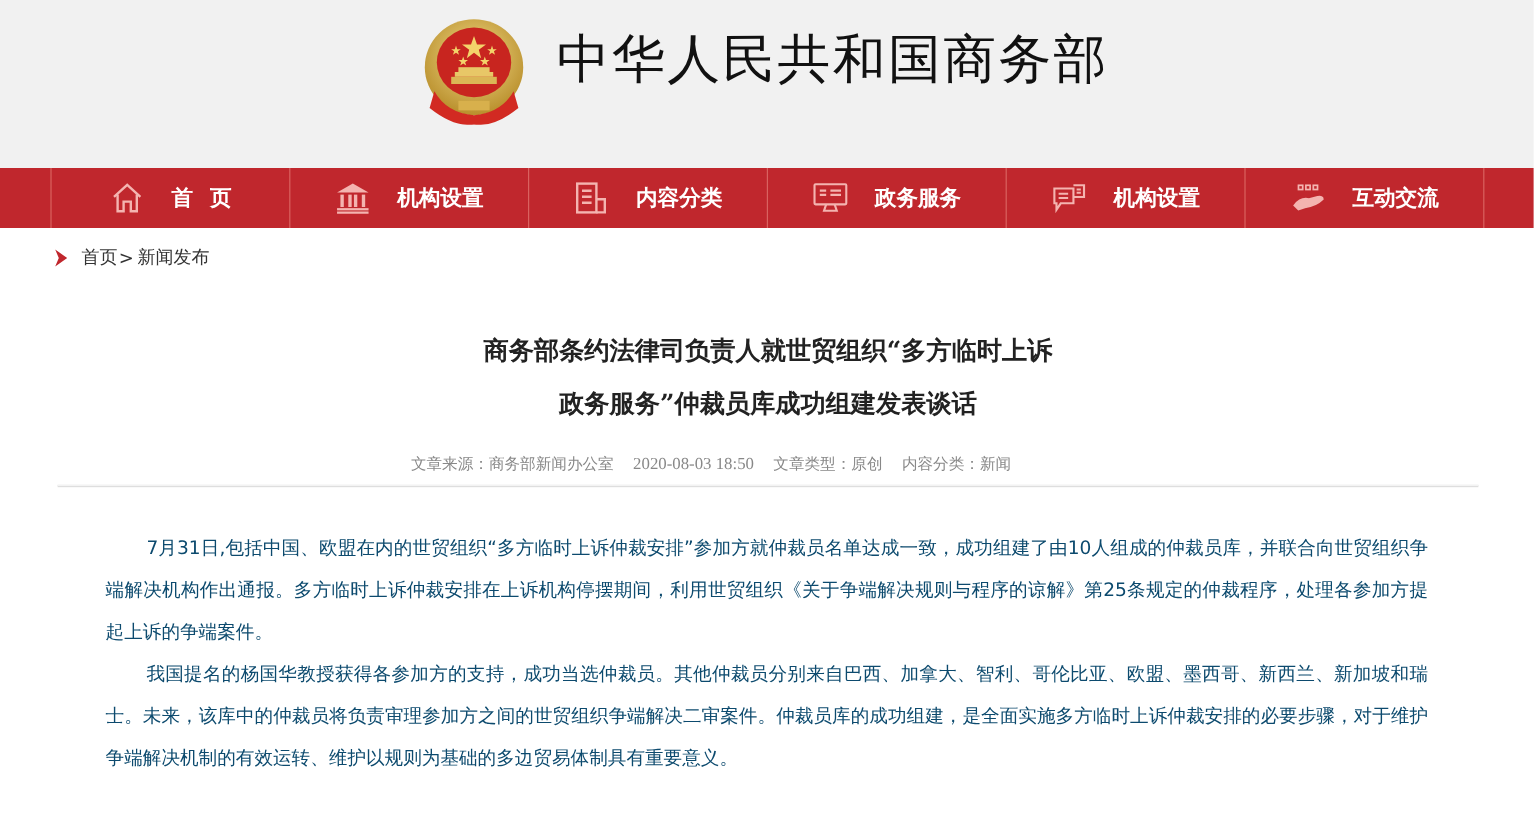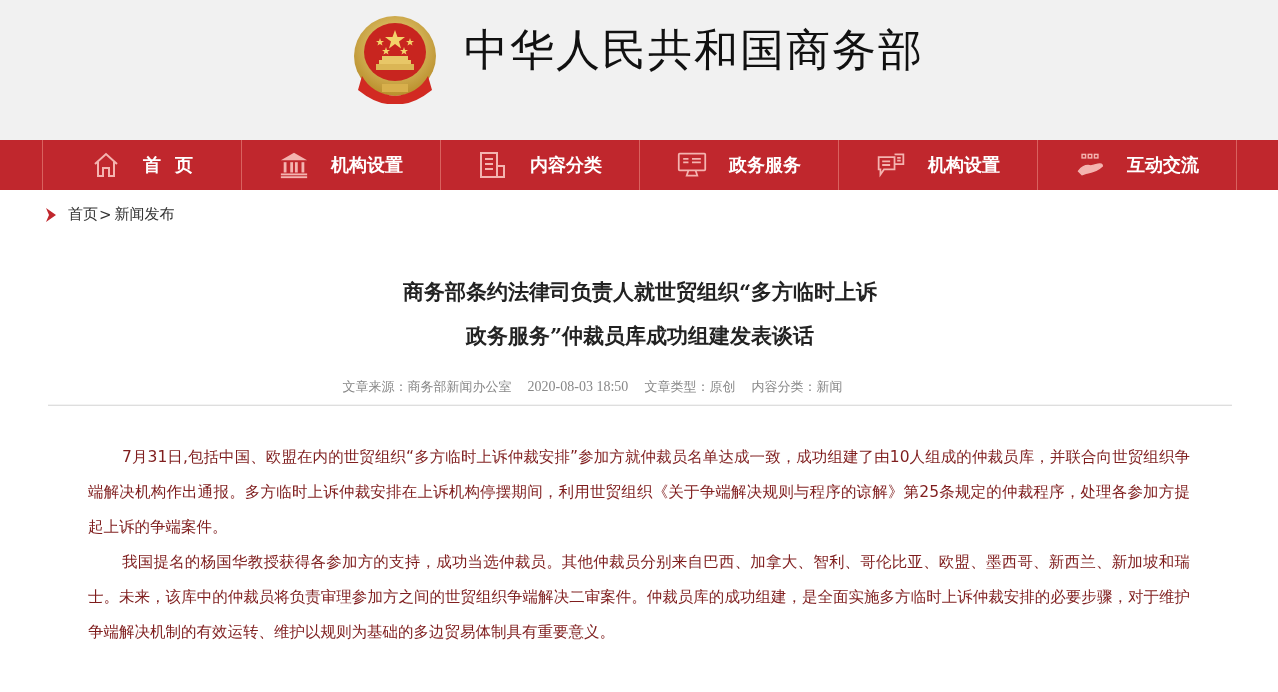--- a/index.html
+++ b/index.html
@@ -26,21 +26,21 @@
   .bc-link { color: #333; text-decoration: none; }
   .bc-sep { margin: 0 3px 0 1px; }
 
   
   .article-title { position: absolute; left: 240px; top: 270px; width: 800px; text-align: center; font-family: "DejaVu Serif", "Liberation Serif", serif; font-size: 21px; line-height: 44px; color: #222; }
   .meta { position: absolute; left: 0; top: 378px; width: 1185px; text-align: center; font-size: 13px; color: #888; white-space: nowrap; }
   .meta span { margin: 0 6px; }
   .meta .date { font-family: "Liberation Serif", serif; font-size: 14px; }
   .divider { position: absolute; left: 48px; top: 404px; width: 1184px; height: 2px; background: #dedede; border-top: 1px solid #f3f3f3; }
 
-  .body-text { position: absolute; left: 88px; top: 440px; width: 1102px; font-family: "DejaVu Sans", sans-serif; font-size: 15.5px; line-height: 35px; color: #7f1d1d; }
+  .body-text { position: absolute; left: 88px; top: 440px; width: 1102px; font-family: "DejaVu Sans", sans-serif; font-size: 15.5px; line-height: 35px; color: #0c4a6e; }
   .body-text p { text-indent: 34px; text-align: justify; }
 </style>
 </head>
 <body>
 
 <div class="header">
   <svg class="emblem" viewBox="0 0 86 90">
     <defs>
       <radialGradient id="g1" cx="50%" cy="40%" r="60%">
         <stop offset="0" stop-color="#f3dc8a"></stop>

